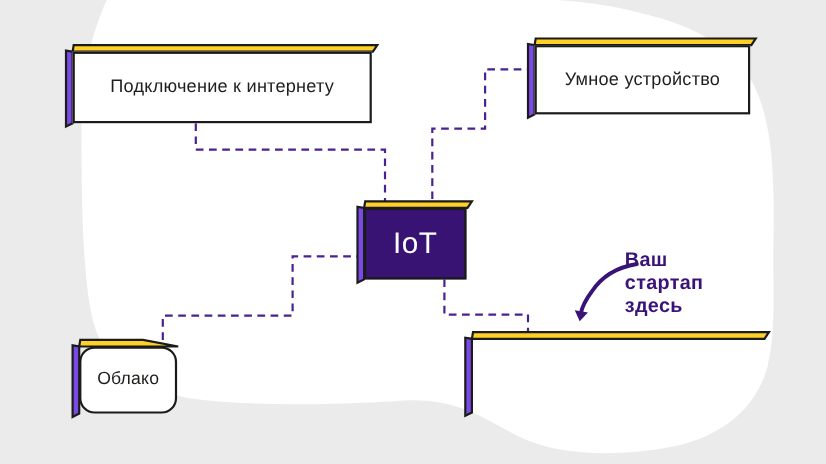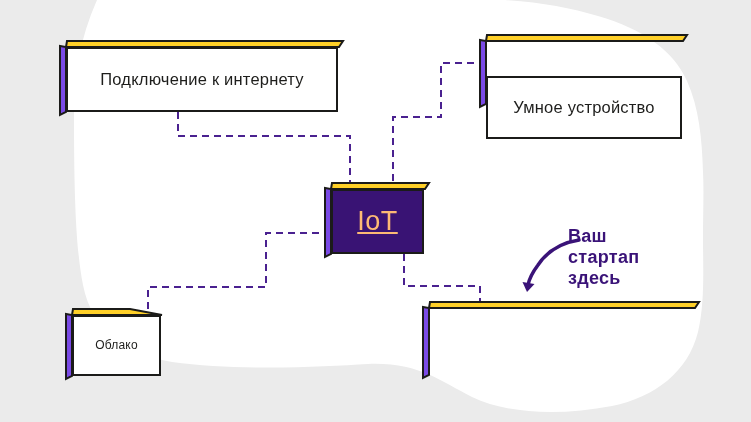--- a/index.html
+++ b/index.html
@@ -12,27 +12,27 @@
   svg.bg{position:absolute;left:0;top:0;width:751px;height:422px;display:block;}
 
   .card{
     position:absolute;box-sizing:border-box;
     background:#FFFFFF;border:2px solid #1B1B19;
     display:flex;align-items:center;justify-content:center;
     font-size:16.5px;font-weight:500;letter-spacing:.2px;line-height:1.15;
     color:#1E1E1C;
   }
   #card-internet{left:66px;top:47px;width:272px;height:65px;}
-  #card-device{left:486px;top:41px;width:196px;height:63px;margin-top:35px;}
+  #card-device{left:486px;top:41px;width:196px;height:63px;}
   #card-iot{
     left:331px;top:189px;width:93px;height:65px;
-    background:#391374;color:#fdba74;
-    font-size:27px;font-weight:400;letter-spacing:.5px;text-decoration:underline;
+    background:#391374;color:#ffffff;
+    font-size:27px;font-weight:400;letter-spacing:.5px;
   }
-  #card-cloud{left:72px;top:315px;width:89px;height:61px;font-size:12px;}
+  #card-cloud{left:72px;top:315px;width:89px;height:61px;font-size:16px;border-radius:14px;}
   #card-software{left:429px;top:308px;width:265px;height:67px;}
 
   .annotation{
     position:absolute;left:568px;top:226px;width:122px;
     text-align:left;color:#3A1378;
     font-size:18px;font-weight:800;line-height:21px;letter-spacing:.3px;
     white-space:pre-line;
   }
 </style>
 </head>

